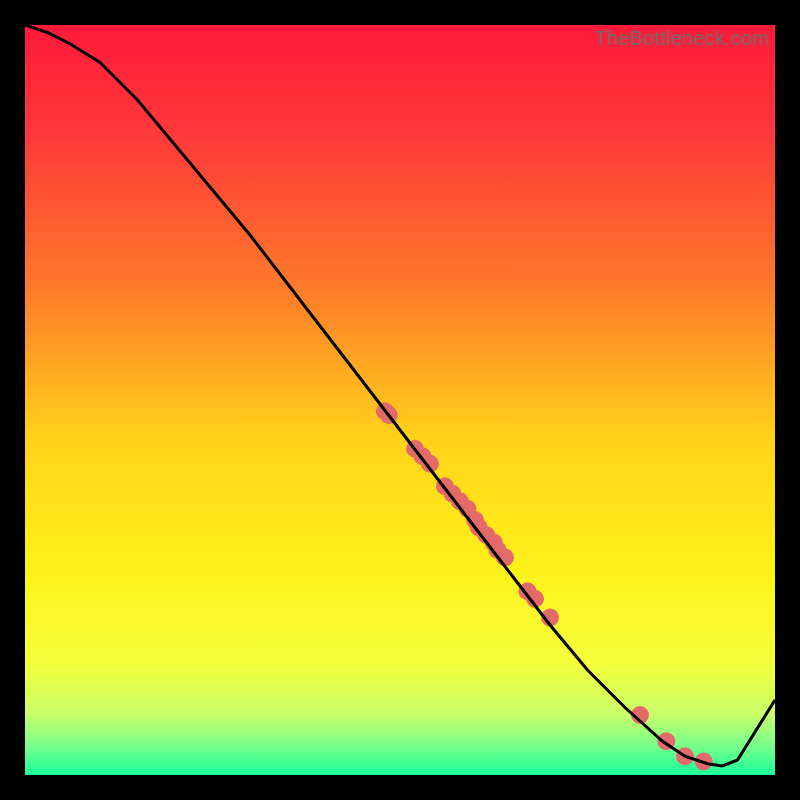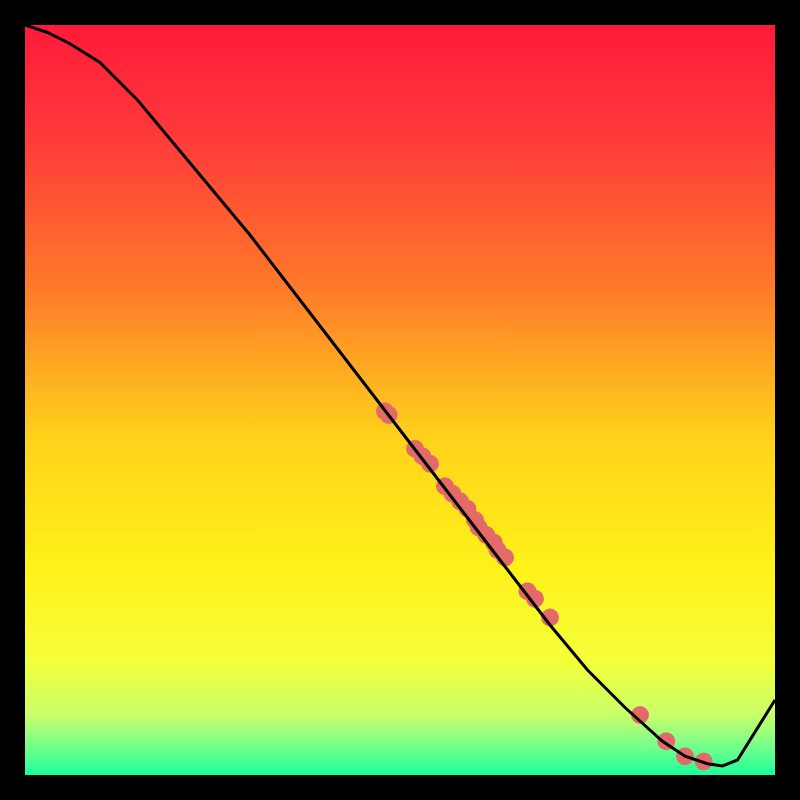--- a/index.html
+++ b/index.html
@@ -74,13 +74,14 @@
         <circle cx="502.50" cy="566.25" r="9" fill="#e46a6a"></circle>
         <circle cx="510.00" cy="573.75" r="9" fill="#e46a6a"></circle>
         <circle cx="525.00" cy="592.50" r="9" fill="#e46a6a"></circle>
         <circle cx="615.00" cy="690.00" r="9" fill="#e46a6a"></circle>
         <circle cx="641.25" cy="716.25" r="9" fill="#e46a6a"></circle>
         <circle cx="660.00" cy="731.25" r="9" fill="#e46a6a"></circle>
         <circle cx="678.75" cy="736.50" r="9" fill="#e46a6a"></circle>
       </g>
     <path id="curve-path" fill="none" stroke="#000000" stroke-width="3" d="M0.00 0.00 L22.50 7.50 L45.00 18.75 L75.00 37.50 L112.50 75.00 L150.00 120.00 L187.50 165.00 L225.00 210.00 L262.50 258.75 L300.00 307.50 L337.50 356.25 L375.00 405.00 L412.50 453.75 L450.00 502.50 L487.50 551.25 L525.00 600.00 L562.50 645.00 L600.00 682.50 L637.50 716.25 L660.00 731.25 L682.50 738.75 L697.50 741.00 L712.50 735.00 L750.00 675.00"></path>
   </svg>
+  <div class="watermark">TheBottleneck.com</div>
 </div>
 
 </body></html>

